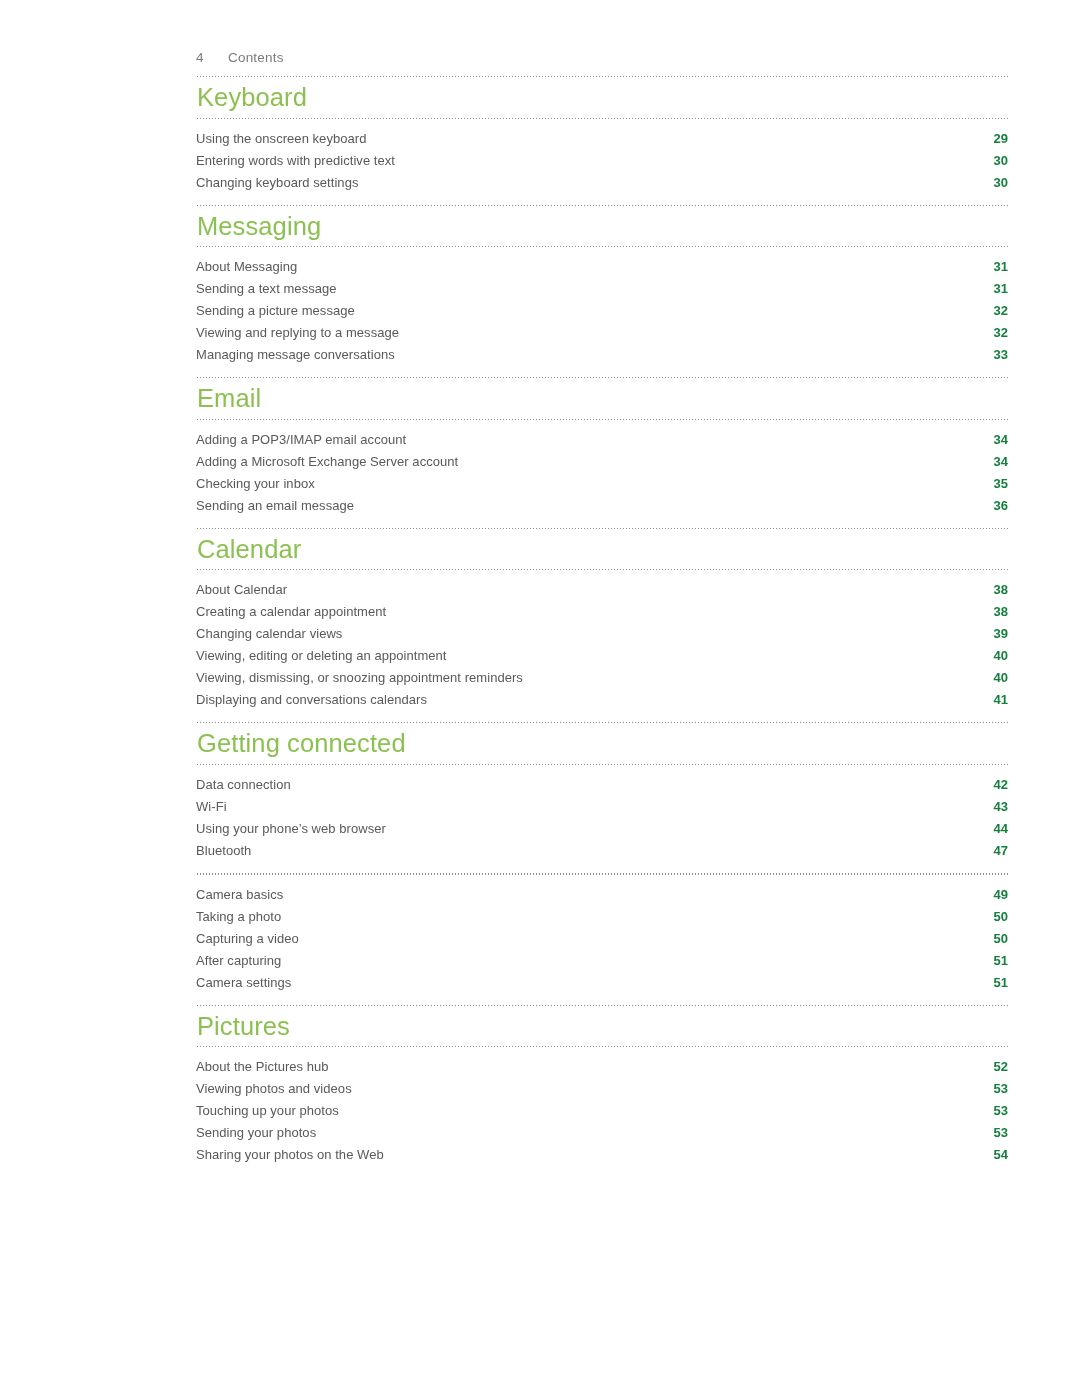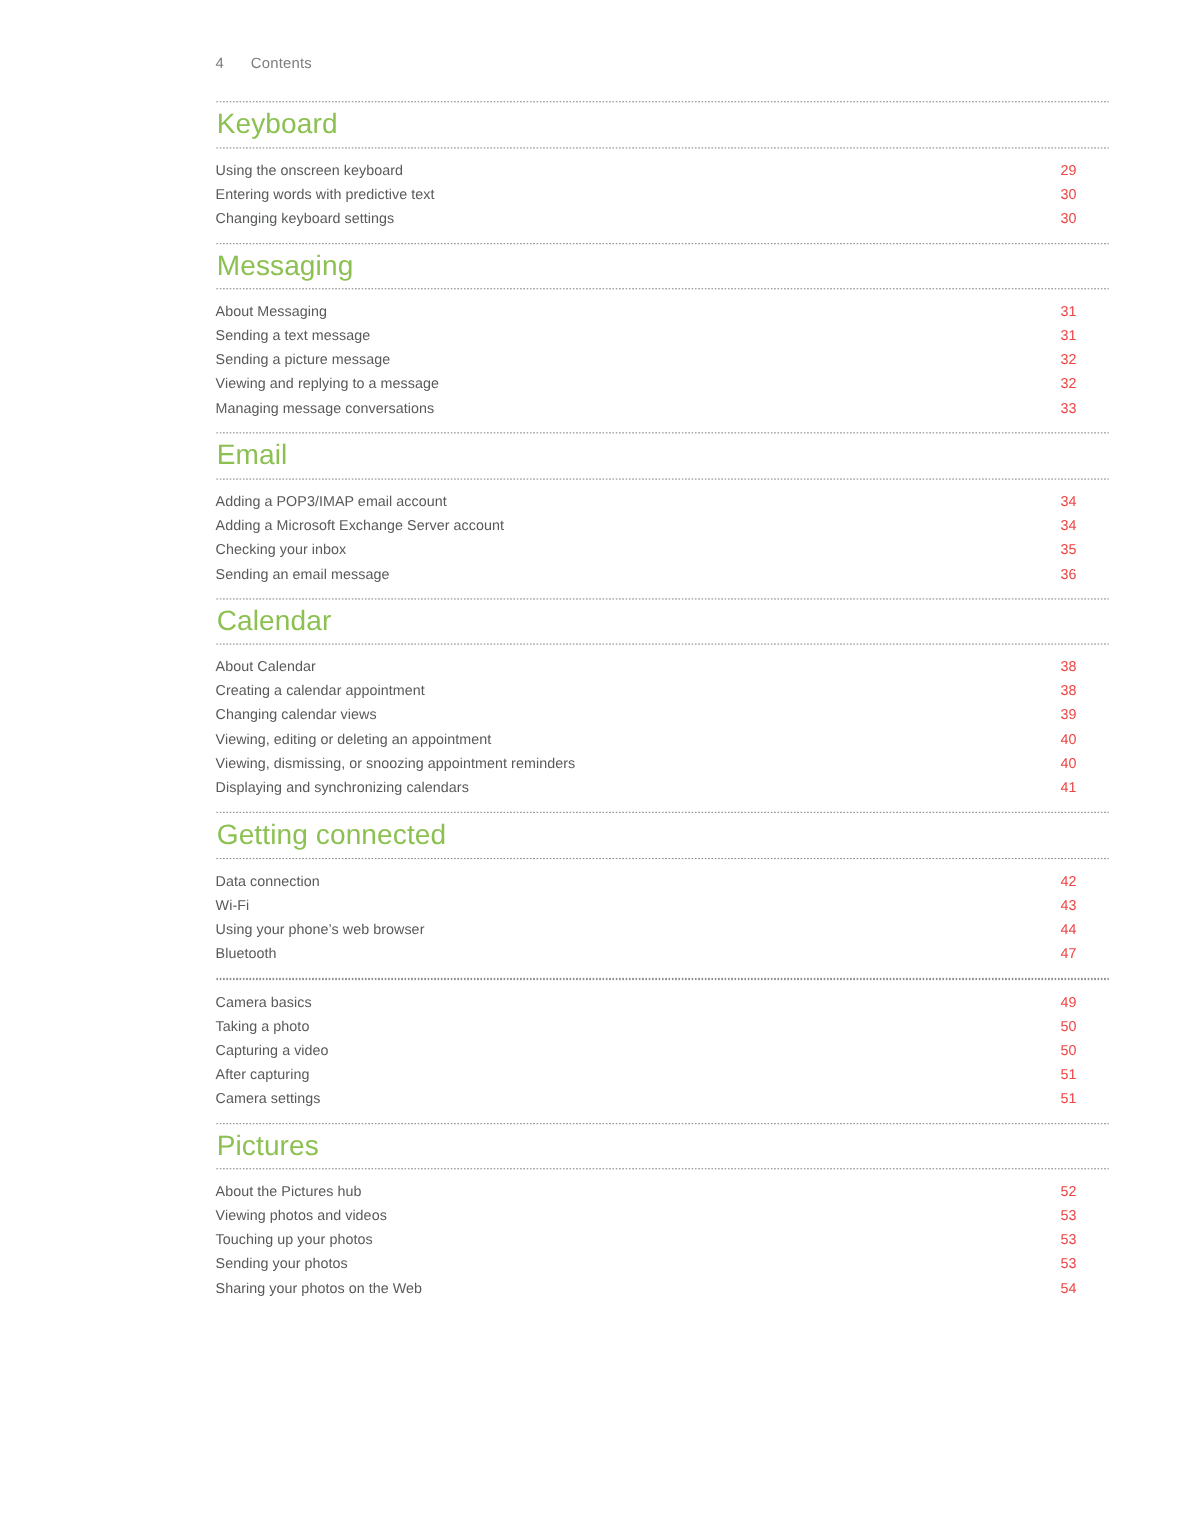--- a/index.html
+++ b/index.html
@@ -38,21 +38,21 @@
     display: inline-block;
   }
   .running-header .section-name {
     display: inline-block;
   }
 
   
   .toc {
     position: absolute;
     left: 196px;
-    top: 92px;
+    top: 76px;
     width: 812px;
   }
 
   .section {
     width: 100%;
   }
 
   
   .rule {
     height: 1px;
@@ -85,22 +85,24 @@
     font-size: 13px;
     line-height: 22px;
     color: #58595b;
     letter-spacing: 0.05px;
   }
   .entry-title {
     white-space: nowrap;
   }
   .entry-page {
     width: 44px;
+    text-align: right;
     flex: 0 0 auto;
-    color: #ef4444;
+    color: #15803d;
+    font-weight: bold;
   }
 </style>
 </head>
 <body>
 
 <div class="page">
 
   <div class="running-header">
     <span class="folio">4</span>
     <span class="section-name">Contents</span>
@@ -195,21 +197,21 @@
           </div>
           <div class="entry">
             <span class="entry-title">Viewing, editing or deleting an appointment</span>
             <span class="entry-page">40</span>
           </div>
           <div class="entry">
             <span class="entry-title">Viewing, dismissing, or snoozing appointment reminders</span>
             <span class="entry-page">40</span>
           </div>
           <div class="entry">
-            <span class="entry-title">Displaying and synchronizing calendars</span>
+            <span class="entry-title">Displaying and conversations calendars</span>
             <span class="entry-page">41</span>
           </div>
         </div>
       </div>
       <div class="section">
         <div class="rule"></div>
         <div class="section-heading">Getting connected</div>
         <div class="rule"></div>
         <div class="entries">
           <div class="entry">

